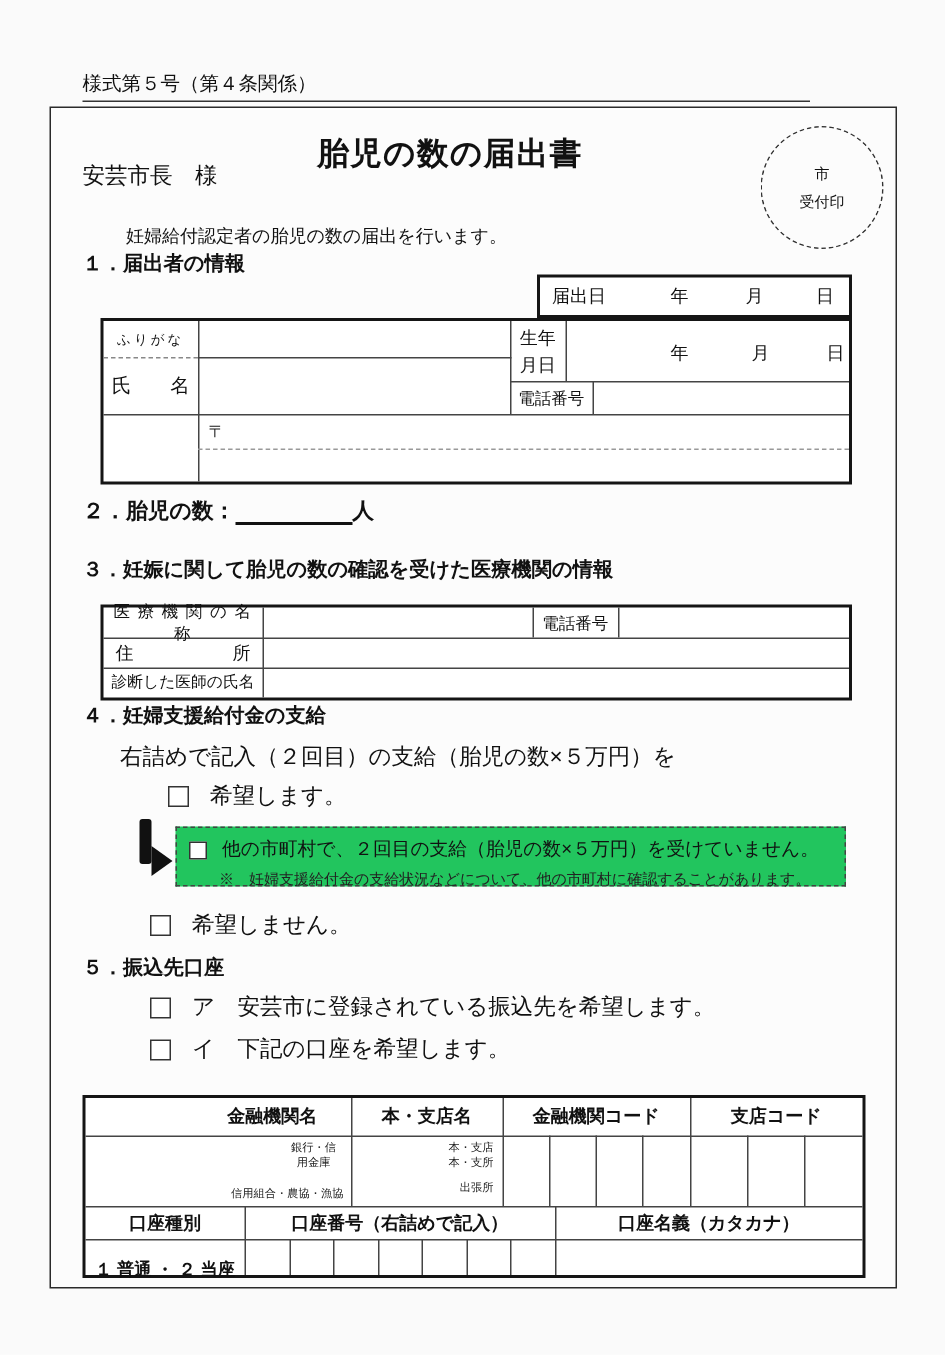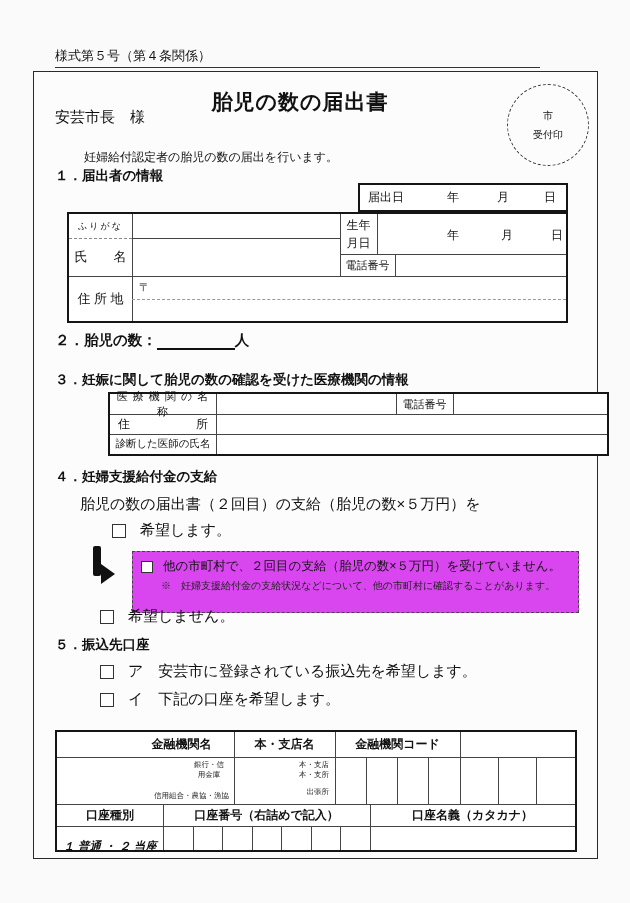--- a/index.html
+++ b/index.html
@@ -69,71 +69,70 @@
   <div class="abs center" style="left:0;top:0;width:63px;height:24px;font-size:9px;letter-spacing:2px;">ふりがな</div>
   <div class="abs center" style="left:0;top:24px;width:63px;height:38px;font-size:13px;">氏　　名</div>
   <div class="abs" style="left:271px;top:0;width:37px;height:40px;display:flex;flex-direction:column;align-items:center;justify-content:center;font-size:12px;line-height:1.5;">
     <span>生年</span>
     <span>月日</span>
   </div>
   <span class="abs" style="left:378px;top:13px;font-size:12px;">年</span>
   <span class="abs" style="left:432px;top:13px;font-size:12px;">月</span>
   <span class="abs" style="left:482px;top:13px;font-size:12px;">日</span>
   <div class="abs center" style="left:271px;top:40px;width:55px;height:22px;font-size:11px;">電話番号</div>
-  <div class="abs center" style="left:0;top:62px;width:63px;height:45px;font-size:13px;">住 所 地</div>
   <span class="abs" style="left:70px;top:66px;font-size:11px;">〒</span>
 
   <div class="abs" style="left:64px;top:1px;width:207px;height:22px;"></div>
   <div class="abs" style="left:64px;top:26px;width:207px;height:35px;"></div>
   <div class="abs" style="left:309px;top:1px;width:187px;height:38px;"></div>
   <div class="abs" style="left:327px;top:41px;width:169px;height:20px;"></div>
   <div class="abs" style="left:64px;top:63px;width:432px;height:43px;"></div>
 </div>
 
 <div class="abs bold" style="left:55px;top:331px;font-size:14.5px;display:flex;align-items:flex-end;text-align:right;">
   <span>２．胎児の数：</span>
   <span style="display:inline-block;width:78px;border-bottom:2px solid #111;height:16px;"></span>
   <span>人</span>
 </div>
 
 <div class="abs bold" style="left:55px;top:371px;font-size:13.5px;text-align:center;">３．妊娠に関して胎児の数の確認を受けた医療機関の情報</div>
 
-<div class="tbl thickbox" style="left:67px;top:392px;width:497px;height:60px;margin-left:41px;">
+<div class="tbl thickbox" style="left:67px;top:403px;width:497px;height:60px;">
   <div class="line" style="left:106px;top:0;width:1px;height:60px;"></div>
   <div class="line" style="left:0;top:20px;width:497px;height:1px;"></div>
   <div class="line" style="left:0;top:40px;width:497px;height:1px;"></div>
   <div class="line" style="left:286px;top:0;width:1px;height:20px;"></div>
   <div class="line" style="left:343px;top:0;width:1px;height:20px;"></div>
   <div class="abs center" style="left:0;top:0;width:106px;height:20px;font-size:11px;letter-spacing:1px;">医 療 機 関 の 名 称</div>
   <div class="abs center" style="left:286px;top:0;width:57px;height:20px;font-size:11px;">電話番号</div>
   <div class="abs" style="left:0;top:20px;width:106px;height:20px;display:flex;align-items:center;justify-content:space-between;padding:0 8px;box-sizing:border-box;font-size:12px;">
     <span>住</span>
     <span>所</span>
   </div>
   <div class="abs center" style="left:0;top:40px;width:106px;height:20px;font-size:10.5px;">診断した医師の氏名</div>
   <div class="abs" style="left:107px;top:1px;width:179px;height:18px;"></div>
   <div class="abs" style="left:344px;top:1px;width:152px;height:18px;"></div>
   <div class="abs" style="left:107px;top:21px;width:389px;height:18px;"></div>
   <div class="abs" style="left:107px;top:41px;width:389px;height:18px;"></div>
 </div>
 
 <div class="abs bold" style="left:55px;top:468px;font-size:13.5px;">４．妊婦支援給付金の支給</div>
-<div class="abs" style="left:80px;top:495px;font-size:15px;">胎児の数の届出書（２回目）の支給（胎児の数×５万円）を</div>
+<div class="abs" style="left:80px;top:495px;font-size:15px;">右詰めで記入（２回目）の支給（胎児の数×５万円）を</div>
 
 <div class="cbrow" style="left:100px;top:521px;margin-left:12px;">
   <span class="checkbox"></span>
   <span>希望します。</span>
 </div>
 
 <svg class="abs" style="left:90px;top:546px;" width="26" height="40" viewBox="0 0 26 40">
   <rect x="3" y="0" width="8" height="30" rx="2" fill="#111"></rect>
   <polygon points="11,18 11,38 25,28" fill="#111"></polygon>
 </svg>
 
-<div class="abs" style="left:132px;top:551px;width:447px;height:62px;border:1.5px dashed #444;background:#d946ef;padding:6px 8px;box-sizing:border-box;">
+<div class="abs" style="left:117px;top:551px;width:447px;height:40px;border:1.5px dashed #444;background:#22c55e;padding:6px 8px;box-sizing:border-box;">
   <div style="display:flex;align-items:center;gap:10px;font-size:12.5px;">
     <span class="checkbox" style="width:10px;height:10px;"></span>
     <span>他の市町村で、２回目の支給（胎児の数×５万円）を受けていません。</span>
   </div>
   <div style="font-size:10px;margin-top:4px;margin-left:20px;color:#222;">※　妊婦支援給付金の支給状況などについて、他の市町村に確認することがあります。</div>
 </div>
 
 <div class="cbrow" style="left:100px;top:607px;">
   <span class="checkbox"></span>
   <span>希望しません。</span>
@@ -173,20 +172,21 @@
   <div class="line" style="left:136px;top:94px;width:1px;height:24px;"></div>
   <div class="line" style="left:165px;top:94px;width:1px;height:24px;"></div>
   <div class="line" style="left:195px;top:94px;width:1px;height:24px;"></div>
   <div class="line" style="left:224px;top:94px;width:1px;height:24px;"></div>
   <div class="line" style="left:254px;top:94px;width:1px;height:24px;"></div>
   <div class="line" style="left:283px;top:94px;width:1px;height:24px;"></div>
 
   <div class="abs center hdr" style="left:0;top:0;width:177px;height:25px;padding-left:36px;">金融機関名</div>
   <div class="abs center hdr" style="left:177px;top:0;width:101px;height:25px;">本・支店名</div>
   <div class="abs center hdr" style="left:278px;top:0;width:125px;height:25px;">金融機関コード</div>
+  <div class="abs center hdr" style="left:403px;top:0;width:115px;height:25px;">支店コード</div>
 
   <div class="abs" style="left:0;top:25px;width:177px;height:47px;">
     <div class="smalltext" style="position:absolute;right:10px;top:3px;text-align:center;">
       <div>銀行・信</div>
       <div>用金庫</div>
     </div>
     <div class="smalltext" style="position:absolute;right:5px;bottom:3px;">信用組合・農協・漁協</div>
   </div>
   <div class="abs" style="left:177px;top:25px;width:101px;height:47px;">
     <div class="smalltext" style="position:absolute;right:6px;top:3px;text-align:right;">
@@ -201,21 +201,21 @@
   <div class="abs" style="left:341px;top:26px;width:29px;height:45px;"></div>
   <div class="abs" style="left:372px;top:26px;width:30px;height:45px;"></div>
   <div class="abs" style="left:404px;top:26px;width:36px;height:45px;"></div>
   <div class="abs" style="left:442px;top:26px;width:36px;height:45px;"></div>
   <div class="abs" style="left:480px;top:26px;width:37px;height:45px;"></div>
 
   <div class="abs center hdr" style="left:106px;top:72px;width:207px;height:22px;">口座番号（右詰めで記入）</div>
   <div class="abs center hdr" style="left:0;top:72px;width:106px;height:22px;">口座種別</div>
   <div class="abs center hdr" style="left:313px;top:72px;width:205px;height:22px;">口座名義（カタカナ）</div>
 
-  <div class="abs center" style="left:0;top:94px;width:106px;height:40px;font-size:11.5px;font-weight:bold;font-style:italic;">１ 普通 ・ ２ 当座</div>
+  <div class="abs center" style="left:0;top:94px;width:106px;height:40px;font-size:11.5px;font-weight:bold;">１ 普通 ・ ２ 当座</div>
   <div class="abs" style="left:107px;top:95px;width:28px;height:22px;"></div>
   <div class="abs" style="left:137px;top:95px;width:27px;height:22px;"></div>
   <div class="abs" style="left:166px;top:95px;width:28px;height:22px;"></div>
   <div class="abs" style="left:196px;top:95px;width:27px;height:22px;"></div>
   <div class="abs" style="left:225px;top:95px;width:28px;height:22px;"></div>
   <div class="abs" style="left:255px;top:95px;width:27px;height:22px;"></div>
   <div class="abs" style="left:284px;top:95px;width:28px;height:22px;"></div>
   <div class="abs" style="left:314px;top:95px;width:203px;height:22px;"></div>
 </div>
 

